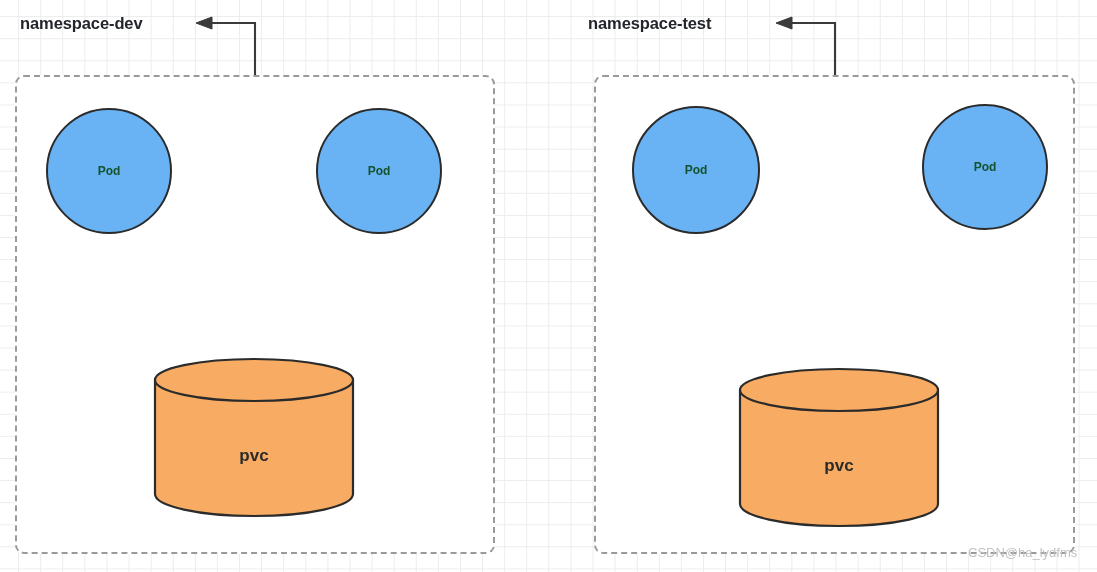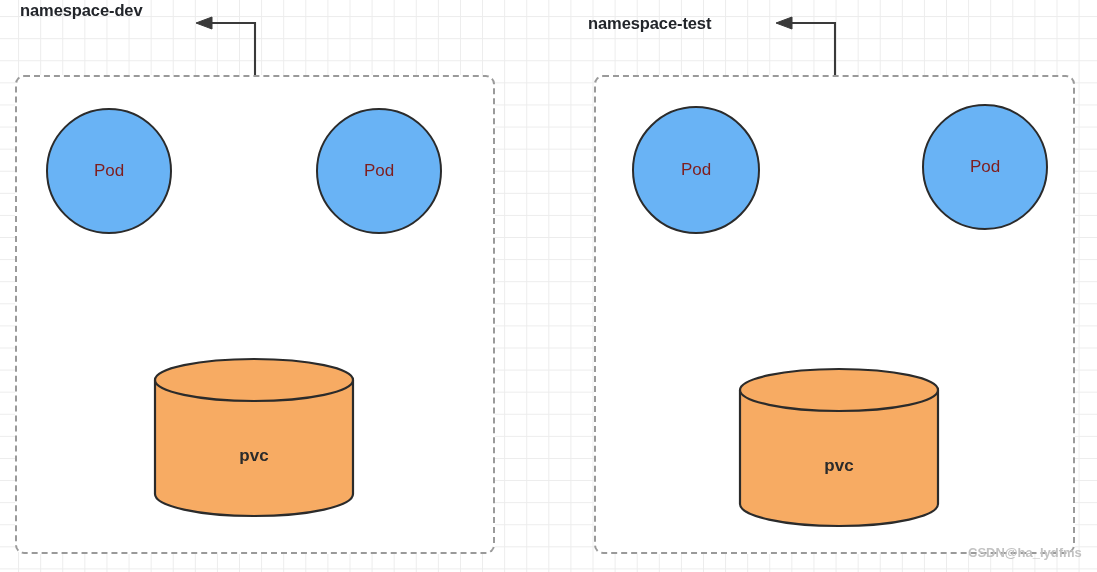--- a/index.html
+++ b/index.html
@@ -51,23 +51,23 @@
     position: absolute;
     border-radius: 50%;
     background: #69b3f5;
     border: 2.2px solid #2b2b2b;
     box-sizing: border-box;
     display: flex;
     align-items: center;
     justify-content: center;
   }
   .pod-label {
-    font-size: 17px;
-    font-weight: normal;
-    color: #7f1d1d;
+    font-size: 12px;
+    font-weight: bold;
+    color: #14532d;
     pointer-events: none;
   }
 
   
   .cyl {
     position: absolute;
   }
   .cyl svg { display: block; overflow: visible; }
   .cyl-label {
     position: absolute;
@@ -80,31 +80,30 @@
     pointer-events: none;
   }
 
   
   .watermark {
     position: absolute;
     font-size: 13px;
     color: #c2c2c2;
     white-space: nowrap;
     font-family: "Liberation Sans", sans-serif;
-    font-weight: bold;
   }
 </style>
 </head>
 <body>
 
 <div id="canvas">
 
   <div class="ns-box" style="left:15px; top:75px; width:480px; height:479px;"></div>
 
-  <div class="ns-title" style="left:20px; top:1px;">namespace-dev</div>
+  <div class="ns-title" style="left:20px; top:14px;">namespace-dev</div>
 
   <svg class="arrow-svg" style="left:190px; top:14px;" width="80" height="66" viewBox="0 0 80 66">
     <path d="M 65 61 L 65 9 L 18 9" fill="none" stroke="#3a3a3a" stroke-width="2.1" stroke-linecap="butt" stroke-linejoin="miter"></path>
     <path d="M 6 9 L 22 3 L 22 15 Z" fill="#3a3a3a" stroke="#3a3a3a" stroke-width="1"></path>
   </svg>
 
   <div class="pod" style="left:46px; top:108px; width:126px; height:126px;">
     <span class="pod-label">Pod</span>
   </div>
 

